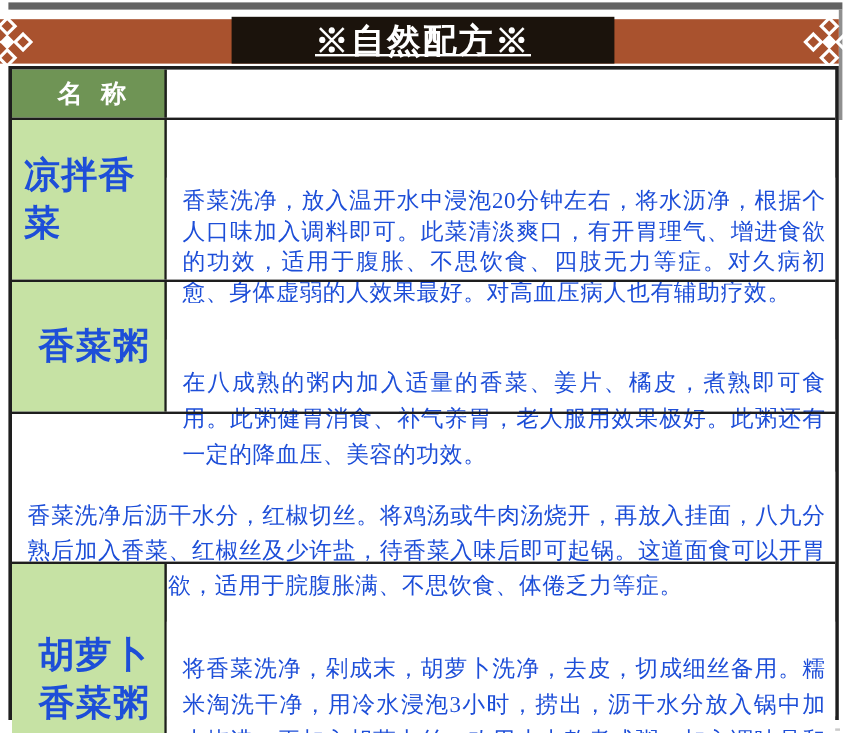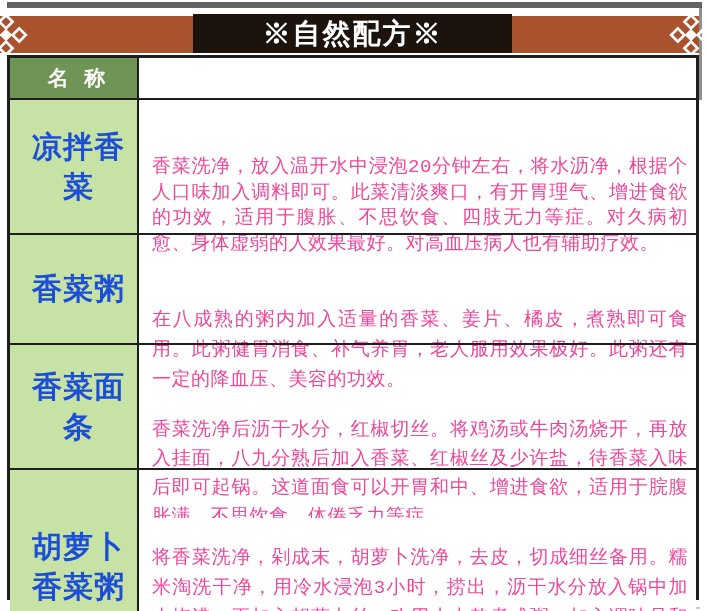--- a/index.html
+++ b/index.html
@@ -43,20 +43,21 @@
     background: #1b130c;
     display: flex; align-items: center; justify-content: center;
   }
   .title-text {
     color: #ffffff;
     font-family: "DejaVu Serif", "Liberation Serif", serif;
     font-weight: bold;
     font-size: 28px;
     letter-spacing: 2px;
     white-space: nowrap;
+    text-decoration: underline;
   }
 
   
   .recipe-table {
     position: absolute; left: 7px; top: 55px;
     width: 692px; height: 545px;
     border: 3px solid #1e1e1e;
     background: #ffffff;
     display: flex; flex-direction: column;
   }
@@ -64,21 +65,20 @@
   .t-row.header { border-top: none; height: 40px; }
   .t-row.row-0 { height: 135px; }
   .t-row.row-1 { height: 110px; }
   .t-row.row-2 { height: 125px; }
   .t-row.row-3 { flex: 1; }
 
   .cell-name {
     width: 129px; min-width: 129px;
     border-right: 2px solid #1e1e1e;
     display: flex; align-items: center; justify-content: center;
-    text-align: center;
     padding-left: 10px;
   }
   .cell-method { flex: 1; margin-top: 48px; }
 
   .header .cell-name, .header .cell-method {
     background: #6f9455;
     color: #ffffff;
     font-weight: bold;
     font-size: 21px;
     letter-spacing: 4px;
@@ -89,22 +89,22 @@
     background: #c6e2a4;
     color: #1d4ed8;
     font-weight: bold;
     font-size: 30px;
     letter-spacing: 1px;
     white-space: pre-line;
     line-height: 40px;
   }
   .body-row .cell-method {
     background: #ffffff;
-    color: #ec4899;
-    font-family: Liberation Mono, monospace;
+    color: #1d4ed8;
+    font-family: Liberation Serif, serif;
     font-size: 19px;
     letter-spacing: 0.5px;
     padding: 7px 8px 0 13px;
     text-align: justify;
   }
   .row-0 .cell-method { line-height: 25.5px; padding-top 5px; }
   .row-1 .cell-method { line-height: 30px; padding-top: 22px; }
   .row-2 .cell-method { line-height: 29px; padding-top: 23px; }
   .row-3 .cell-method { line-height: 30px; padding-top: 25px; }
 </style>
@@ -148,21 +148,20 @@
       <div class="cell-name">凉拌香菜</div>
       <div class="cell-method">香菜洗净，放入温开水中浸泡20分钟左右，将水沥净，根据个人口味加入调料即可。此菜清淡爽口，有开胃理气、增进食欲的功效，适用于腹胀、不思饮食、四肢无力等症。对久病初愈、身体虚弱的人效果最好。对高血压病人也有辅助疗效。</div>
     </div>
 
     <div class="t-row body-row row-1">
       <div class="cell-name">香菜粥</div>
       <div class="cell-method">在八成熟的粥内加入适量的香菜、姜片、橘皮，煮熟即可食用。此粥健胃消食、补气养胃，老人服用效果极好。此粥还有一定的降血压、美容的功效。</div>
     </div>
 
     <div class="t-row body-row row-2">
-      <div class="cell-name">香菜面条</div>
       <div class="cell-method">香菜洗净后沥干水分，红椒切丝。将鸡汤或牛肉汤烧开，再放入挂面，八九分熟后加入香菜、红椒丝及少许盐，待香菜入味后即可起锅。这道面食可以开胃和中、增进食欲，适用于脘腹胀满、不思饮食、体倦乏力等症。</div>
     </div>
 
     <div class="t-row body-row row-3">
       <div class="cell-name">胡萝卜
 香菜粥</div>
       <div class="cell-method">将香菜洗净，剁成末，胡萝卜洗净，去皮，切成细丝备用。糯米淘洗干净，用冷水浸泡3小时，捞出，沥干水分放入锅中加水烧沸，再加入胡萝卜丝，改用小火熬煮成粥。加入调味品和香菜末再稍煮片刻，即可食用。此粥有美容和明目的功效。</div>
     </div>
 
   </div>

